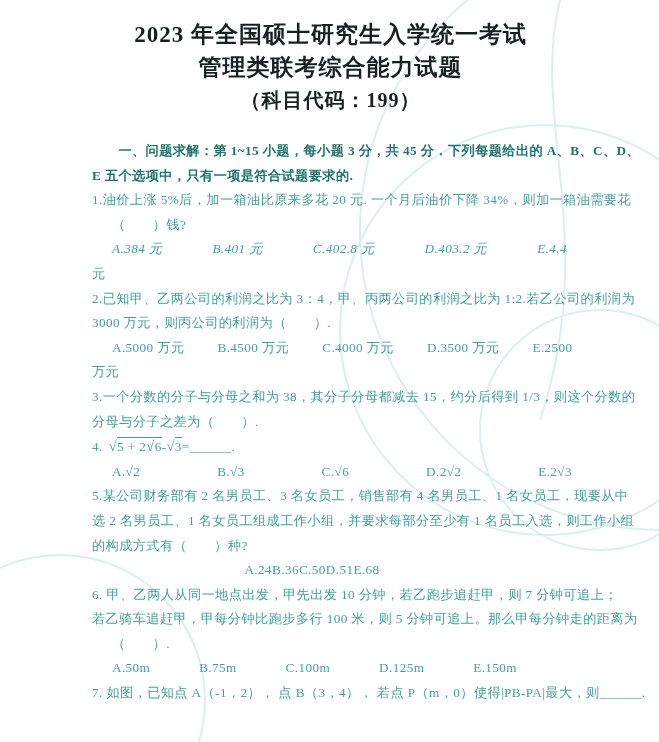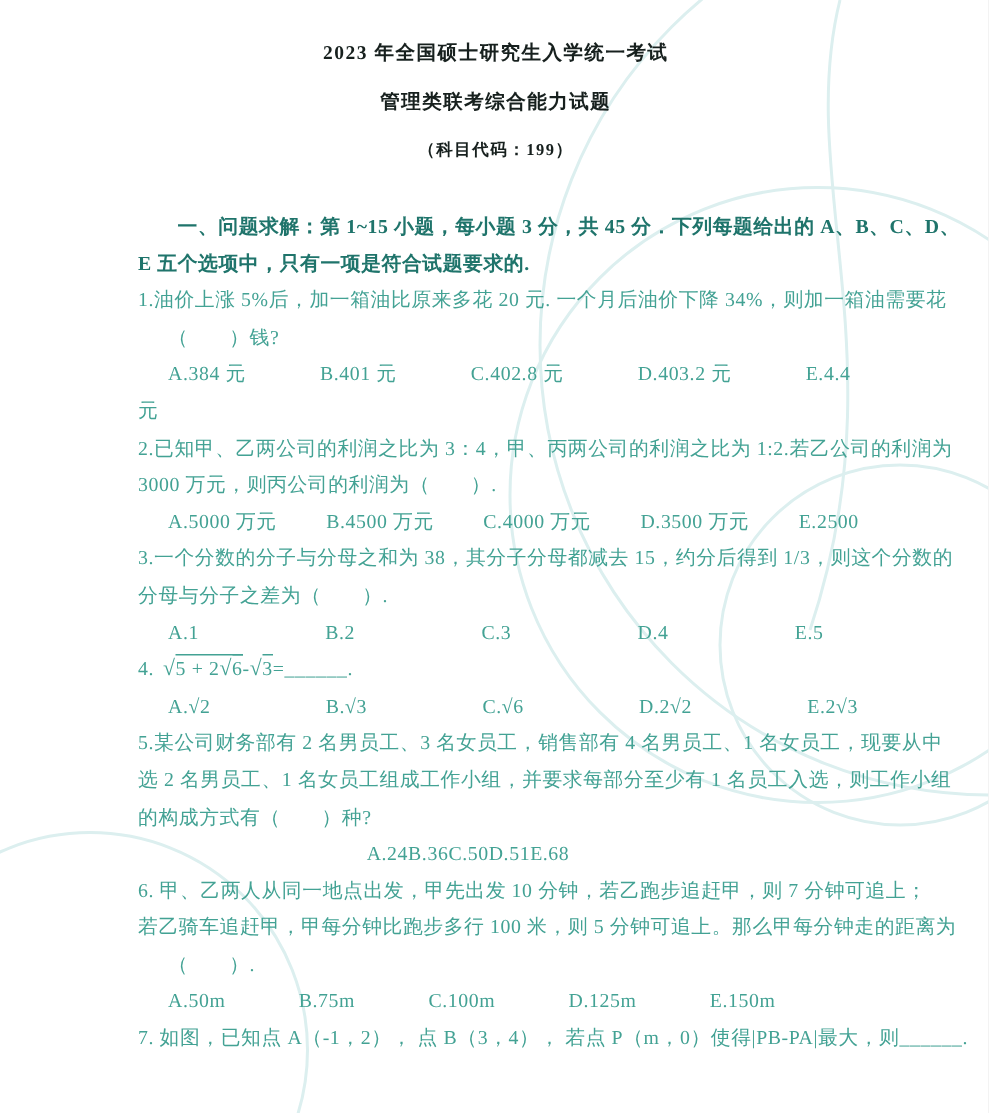--- a/index.html
+++ b/index.html
@@ -26,25 +26,25 @@
     position:absolute;inset:0;
     padding:10px 78px 0 80px;
     box-sizing:border-box;
   }
   .titles{padding-top:8px;}
   .title-line{
     display:block;
     text-align:center;
     font-weight:bold;
     color:var(--c-title);
-    font-size:13px;
+    font-size:23px;
     line-height:33px;
     letter-spacing:1px;
   }
-  .title-line.code{font-size:11px;}
+  .title-line.code{font-size:20px;}
   .body-text{
     margin-top:22px;
     color:var(--c-body);
     font-size:13.2px;
     letter-spacing:0.4px;
     margin-left:12px;
   }
   .line{
     display:block;
     line-height:24.6px;
@@ -56,21 +56,21 @@
   }
   .ind2{ text-indent:2em; }
   .ind1{ margin-left:20px; }
   .opts{
     display:flex;
     justify-content:space-between;
     margin-left:20px;
     line-height:24.6px;
   }
   .opts span{white-space:nowrap;}
-  .w1{width:455px;}
+  .w1{width:455px;font-style:italic;}
   .w2{width:460px;gap:33px;}
   .w3{width:437px;}
   .w4{width:460px;align-items:flex-end;}
   .w5{width:400px;justify-content:center;}
   .w6{width:405px;}
   .rad-sign{font-size:14.5px;}
   .vinc{
     border-top:1px solid currentColor;
     padding-top:1px;
   }
@@ -118,32 +118,26 @@
       <div>
         <span class="line">2.已知甲、乙两公司的利润之比为 3：4，甲、丙两公司的利润之比为 1:2.若乙公司的利润为</span>
         <span class="line">3000 万元，则丙公司的利润为（　　）.</span>
         <div class="opts w2">
           <span>A.5000 万元</span>
           <span>B.4500 万元</span>
           <span>C.4000 万元</span>
           <span>D.3500 万元</span>
           <span>E.2500</span>
         </div>
+        <span class="line">万元</span>
       </div>
 
       <div>
         <span class="line">3.一个分数的分子与分母之和为 38，其分子分母都减去 15，约分后得到 1/3，则这个分数的</span>
         <span class="line">分母与分子之差为（　　）.</span>
-        <div class="opts w3">
-          <span>A.1</span>
-          <span>B.2</span>
-          <span>C.3</span>
-          <span>D.4</span>
-          <span>E.5</span>
-        </div>
       </div>
 
       <div>
         <span class="line mathline">
           <span>4.</span><span class="sp"></span><span class="rad-sign">√</span><span class="vinc"><span>5 + 2</span><span class="rad-sign">√</span><span class="vinc">6</span></span><span>-</span><span class="rad-sign">√</span><span class="vinc">3</span><span>=</span><span>______</span><span>.</span>
         </span>
         <div class="opts w4">
           <span>A.√2</span>
           <span>B.√3</span>
           <span>C.√6</span>

